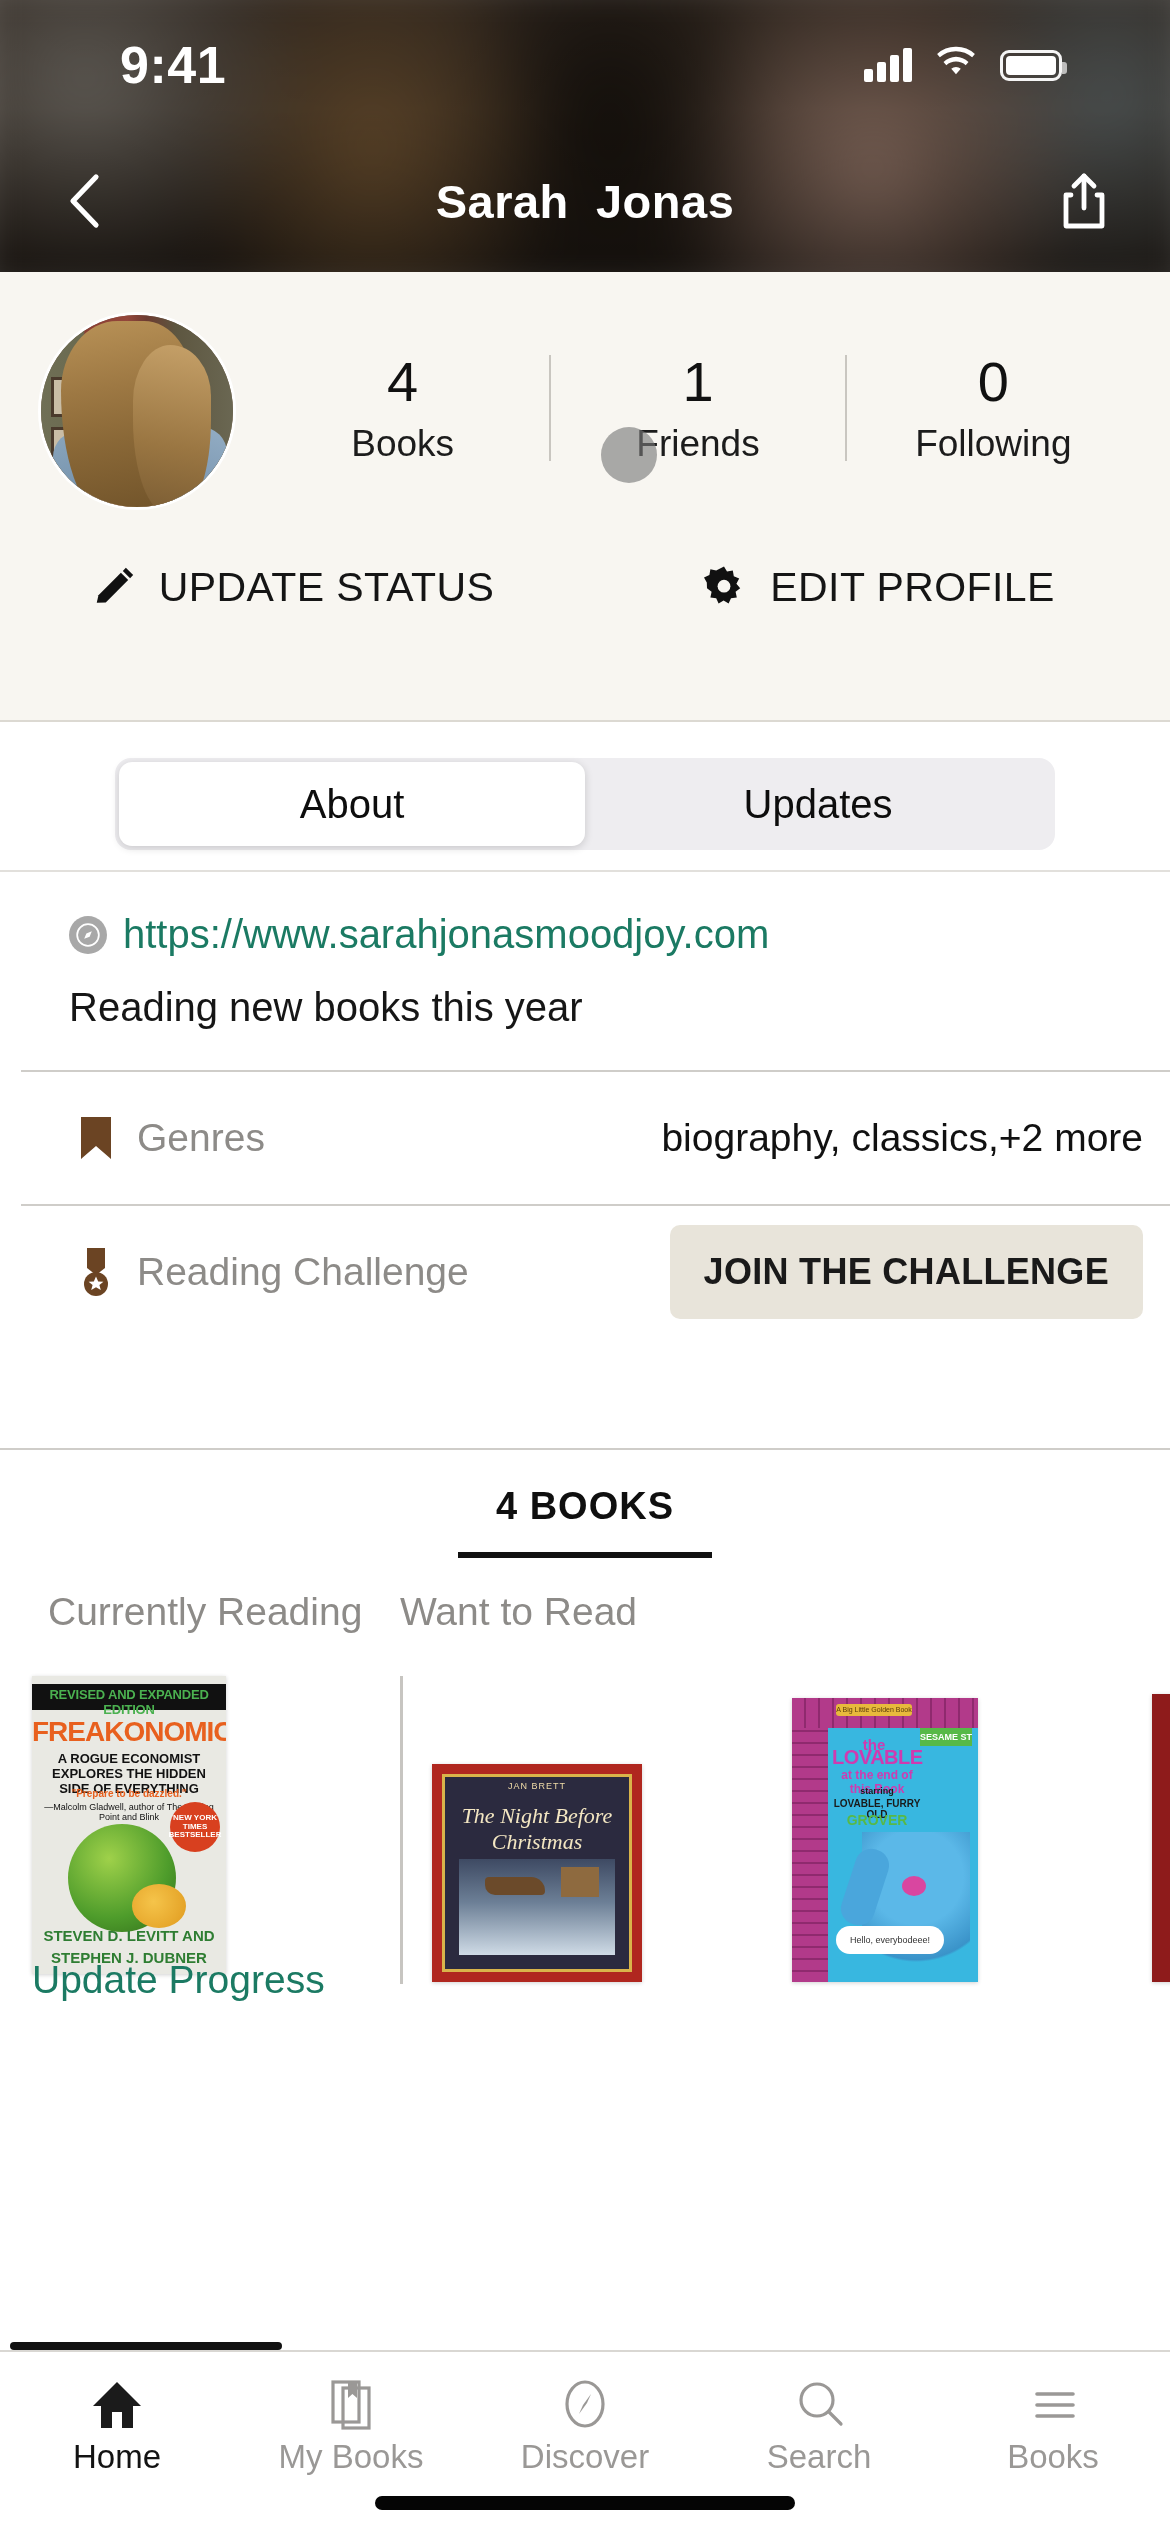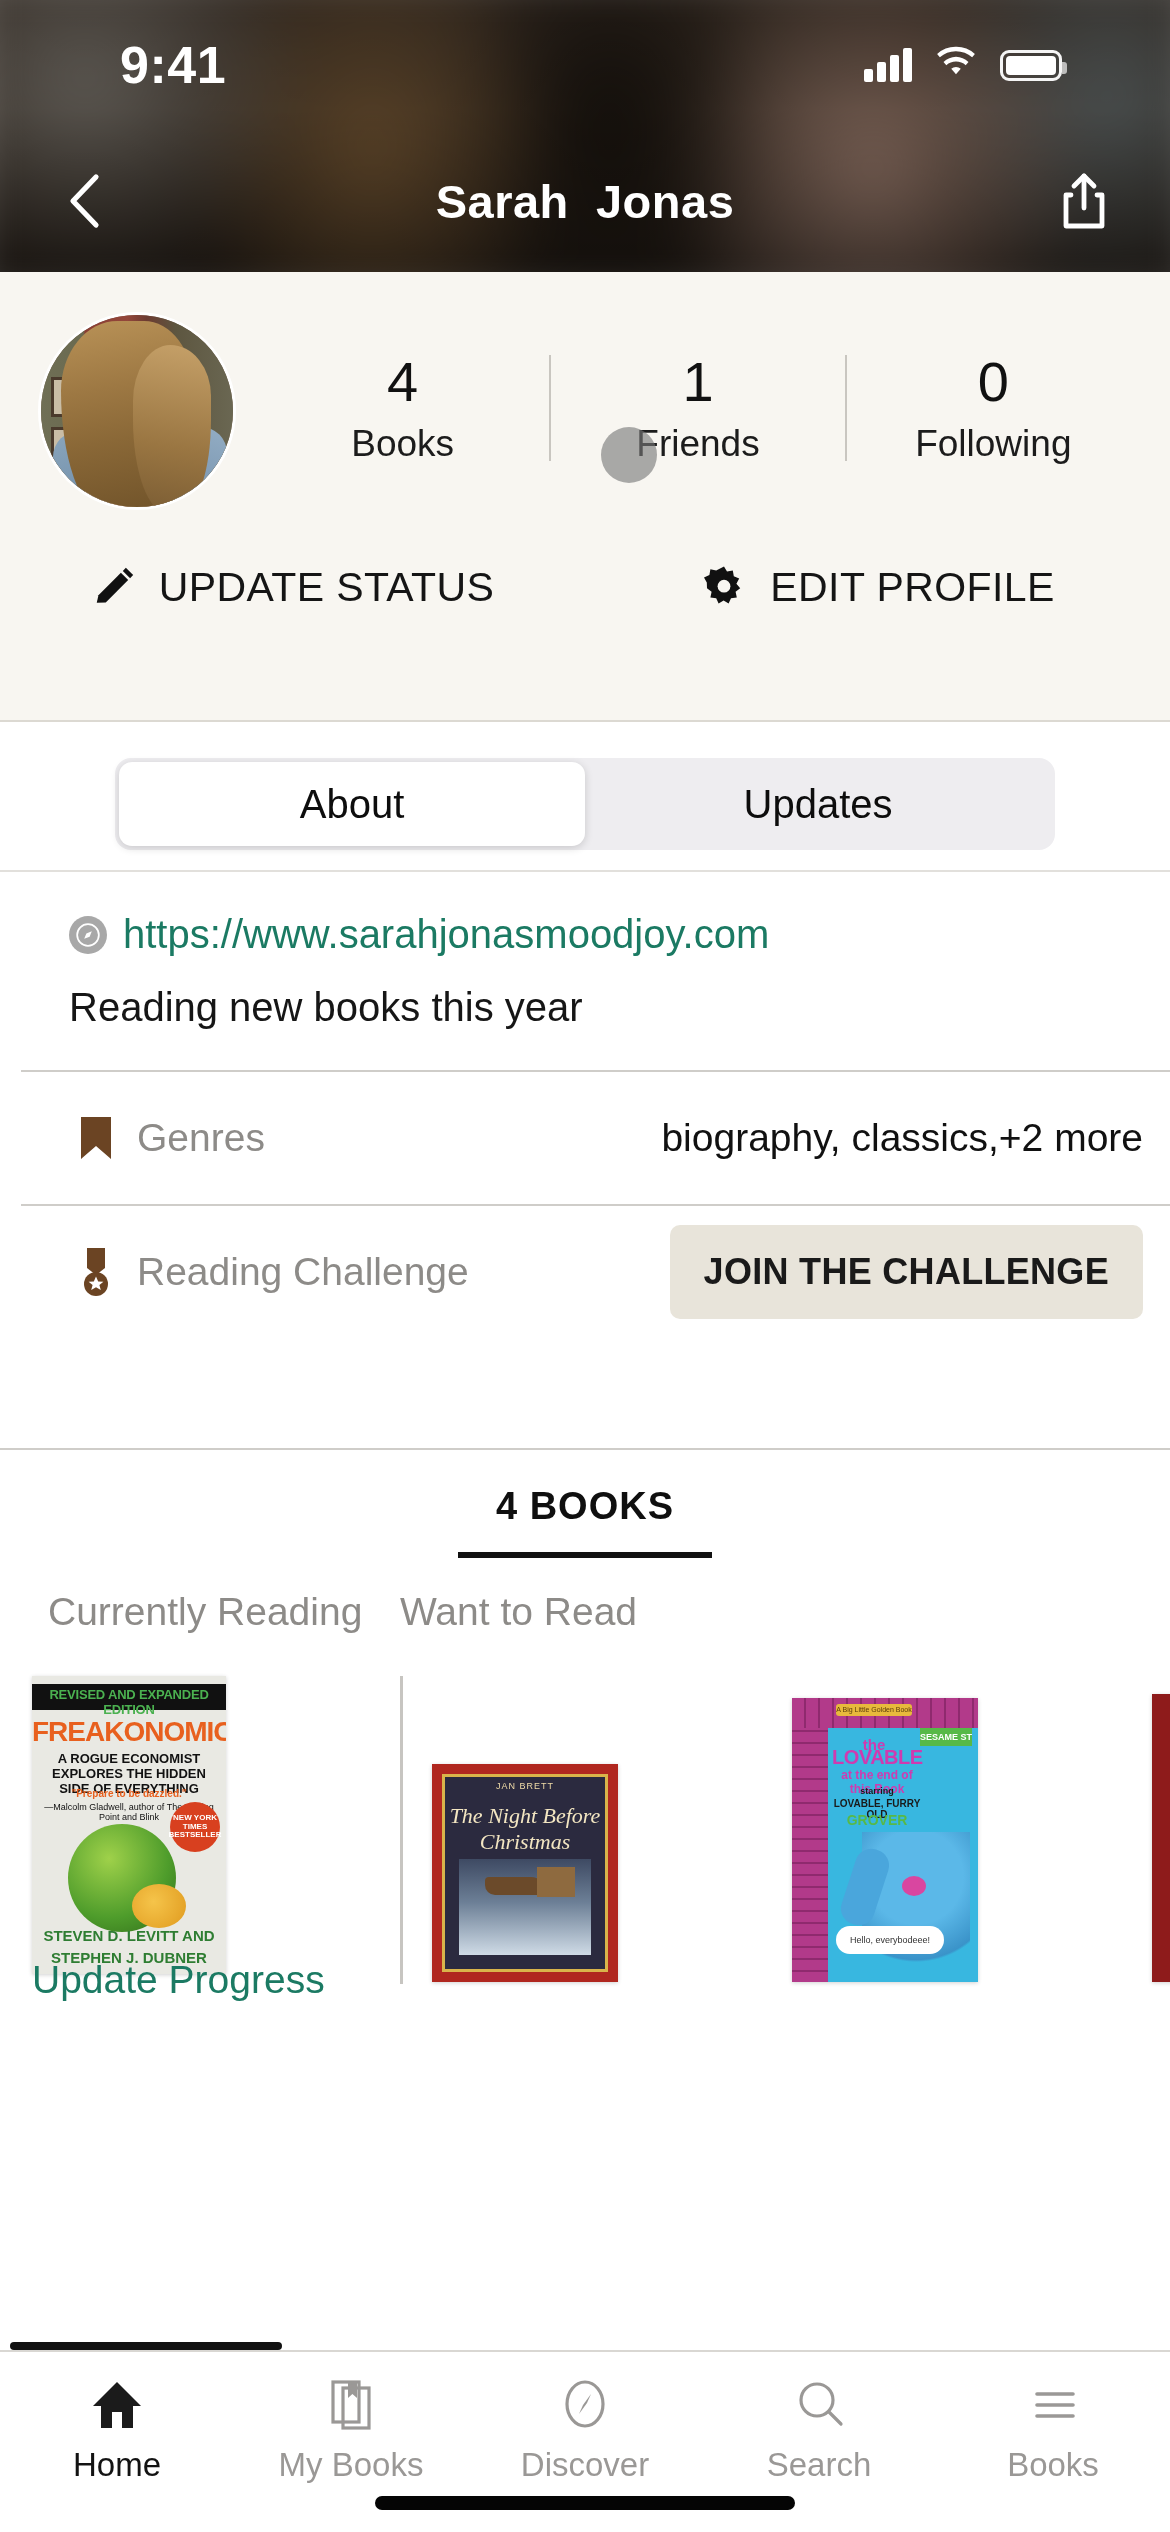--- a/index.html
+++ b/index.html
@@ -210,21 +210,21 @@
   .c1 .apple { position:absolute; left:36px; top:148px; width:108px; height:108px; border-radius:50%;
     background: radial-gradient(circle at 38% 32%, #9fd14a, #4e9c2b 60%, #2f6a19); }
   .c1 .slice { position:absolute; left:100px; top:208px; width:54px; height:44px; border-radius:50% 50% 50% 50%;
     background: radial-gradient(circle at 40% 40%, #f5c44a, #e09a1e); }
   .c1 .seal { position:absolute; right:6px; top:126px; width:50px; height:50px; border-radius:50%; background:#d8401f;
     color:#fff; font-size:8px; font-weight:700; display:flex; align-items:center; justify-content:center; text-align:center; line-height:1.1; }
   .c1 .auth { position:absolute; bottom:30px; left:0; right:0; text-align:center; font-size:15px; font-weight:700; color:#2e7d32; }
   .c1 .auth2 { position:absolute; bottom:8px; left:0; right:0; text-align:center; font-size:15px; font-weight:700; color:#2e7d32; }
 
   
-  .c2 { left: 432px; top: 88px; width: 186px; height: 218px; background:#b0271f; }
+  .c2 { left: 432px; top: 88px; width: 210px; height: 218px; background:#b0271f; }
   .c2 .inner { position:absolute; inset:10px; background:#2b2a3f; border:3px solid #d9b44a; }
   .c2 .jb { position:absolute; top:4px; left:0; right:0; text-align:center; font-size:9px; color:#f0dca8; letter-spacing:1px; }
   .c2 .t1 { position:absolute; top:26px; left:0; right:0; text-align:center; font-size:22px; color:#f3e6c2; font-family:"Liberation Serif", serif; font-style:italic; }
   .c2 .t2 { position:absolute; top:52px; left:0; right:0; text-align:center; font-size:22px; color:#f3e6c2; font-family:"Liberation Serif", serif; font-style:italic; }
   .c2 .scene { position:absolute; left:14px; right:14px; bottom:14px; height:96px;
     background: linear-gradient(180deg,#3e4a63 0%, #6c7f96 45%, #cfdbe6 100%); }
   .c2 .sleigh { position:absolute; left:26px; top:18px; width:60px; height:18px; background:#6b4a2a; border-radius: 4px 14px 4px 10px; }
   .c2 .house { position:absolute; right:16px; top:8px; width:38px; height:30px; background:#8e6a3f; }
 
   
@@ -260,21 +260,21 @@
   
   .home-indicator-top {
     position: absolute; top: 2342px; left: 10px; width: 272px; height: 8px;
     background: #111; border-radius: 4px;
   }
   .tabbar {
     position: absolute; bottom: 0; left: 0; width: 1170px; height: 182px;
     border-top: 2px solid #d9d7d3; background:#fff; display: flex; align-items: flex-start;
     padding-top: 26px;
   }
-  .tab { flex: 1; display:flex; flex-direction: column; align-items: center; gap: 14px; }
+  .tab { flex: 1; display:flex; flex-direction: column; align-items: center; gap: 6px; }
   .tab-label { font-size: 33px; color: #9a9896; }
   .tab.active .tab-label { color: #131313; }
   .home-bar {
     position: absolute; bottom: 22px; left: 50%; transform: translateX(-50%);
     width: 420px; height: 14px; background:#050505; border-radius: 7px;
   }
 </style>
 </head>
 <body>
 

